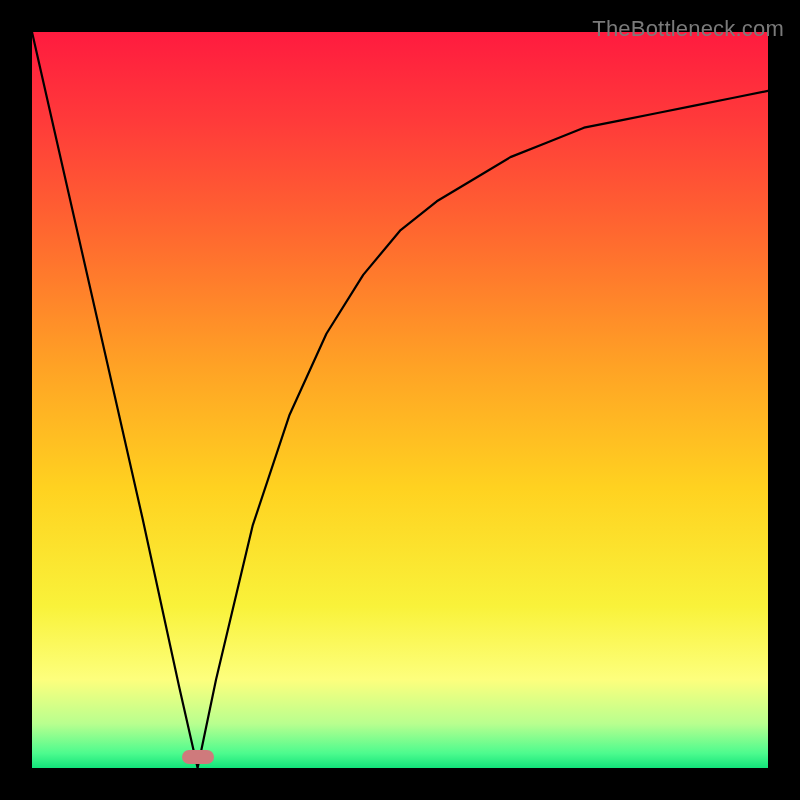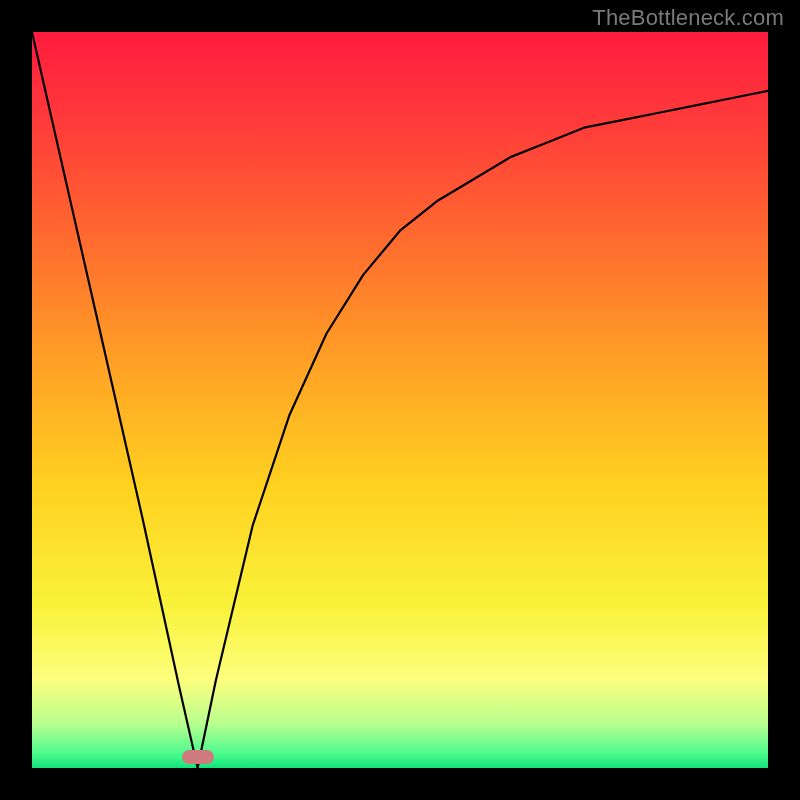--- a/index.html
+++ b/index.html
@@ -11,21 +11,21 @@
     font-family: Arial, Helvetica, sans-serif;
   }
   .frame {
     width: 800px;
     height: 800px;
     background: #000;
     position: relative;
   }
   .watermark {
     position: absolute;
-    top: 5px;
+    top: 16px;
     right: 16px;
     color: #7a7a7a;
     font-size: 22px;
     font-weight: 400;
     letter-spacing: 0.2px;
     z-index: 10;
   }
   .plot {
     position: absolute;
     left: 32px;

